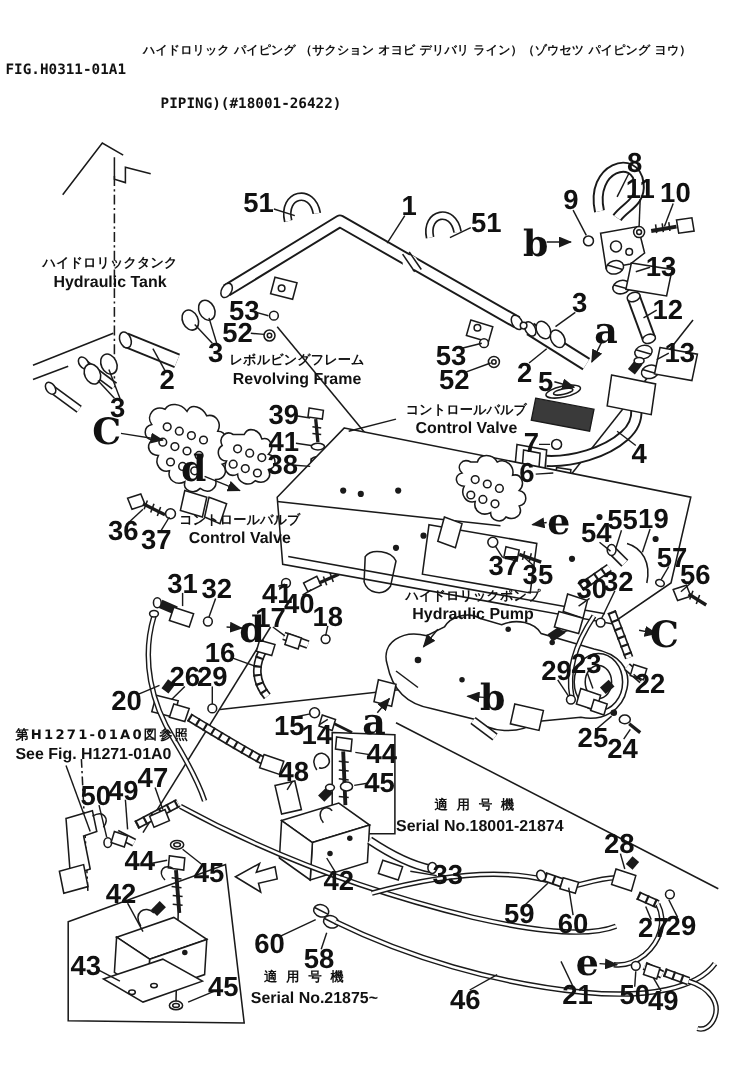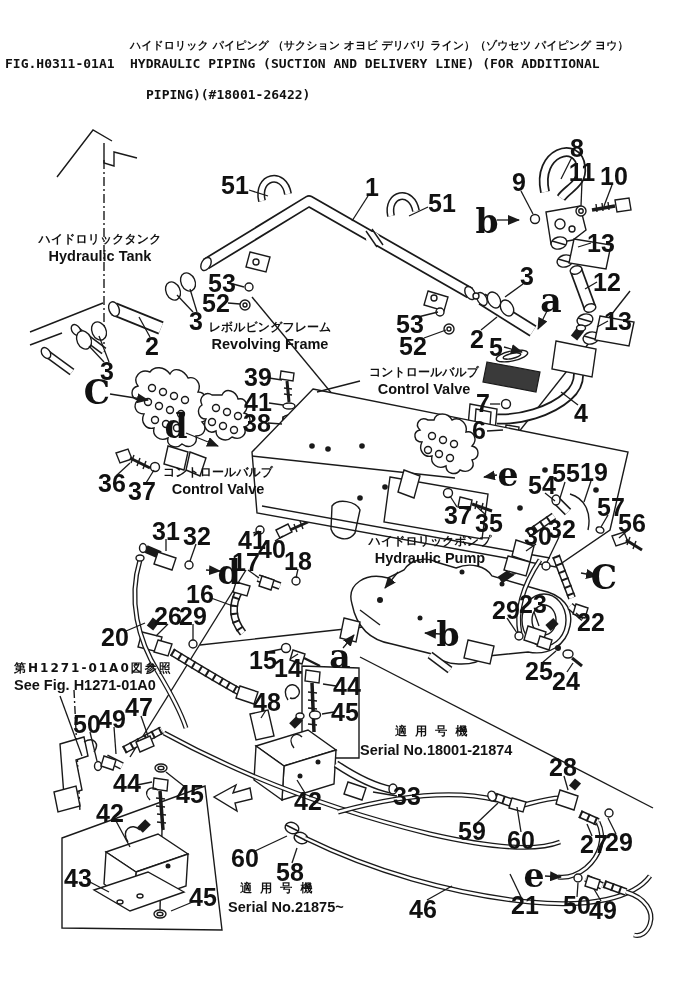--- a/index.html
+++ b/index.html
@@ -31,21 +31,20 @@
   .note-ja{font-family:"DejaVu Sans",sans-serif;font-size:12px;font-weight:bold;fill:#111;letter-spacing:2px;}
   .note-en{font-family:"Liberation Sans",sans-serif;font-size:14.5px;font-weight:bold;fill:#111;}
   .leader{stroke:#1a1a1a;stroke-width:1.3;fill:none;}
 </style>
 </head>
 <body>
 
 <div id="stage">
   <div class="hdr" id="hdr-ja">ハイドロリック パイピング （サクション オヨビ デリバリ ライン）（ゾウセツ パイピング ヨウ）</div>
   <div class="hdr" id="hdr-fig">FIG.H0311-01A1</div>
-  <div class="hdr" id="hdr-en1">HYDRAULIC PIPING (SUCTION AND DELIVERY LINE) (FOR ADDITIONAL</div>
   <div class="hdr" id="hdr-en2">PIPING)(#18001-26422)</div>
 
   <svg id="diagram" width="683" height="986" viewBox="0 0 683 986">
     <defs>
       <marker id="ah" markerWidth="13" markerHeight="10" refX="11" refY="5" orient="auto" markerUnits="userSpaceOnUse">
         <path d="M0,0 L12,5 L0,10 Z" fill="#1a1a1a"></path>
       </marker>
     </defs>
 
     <g>

